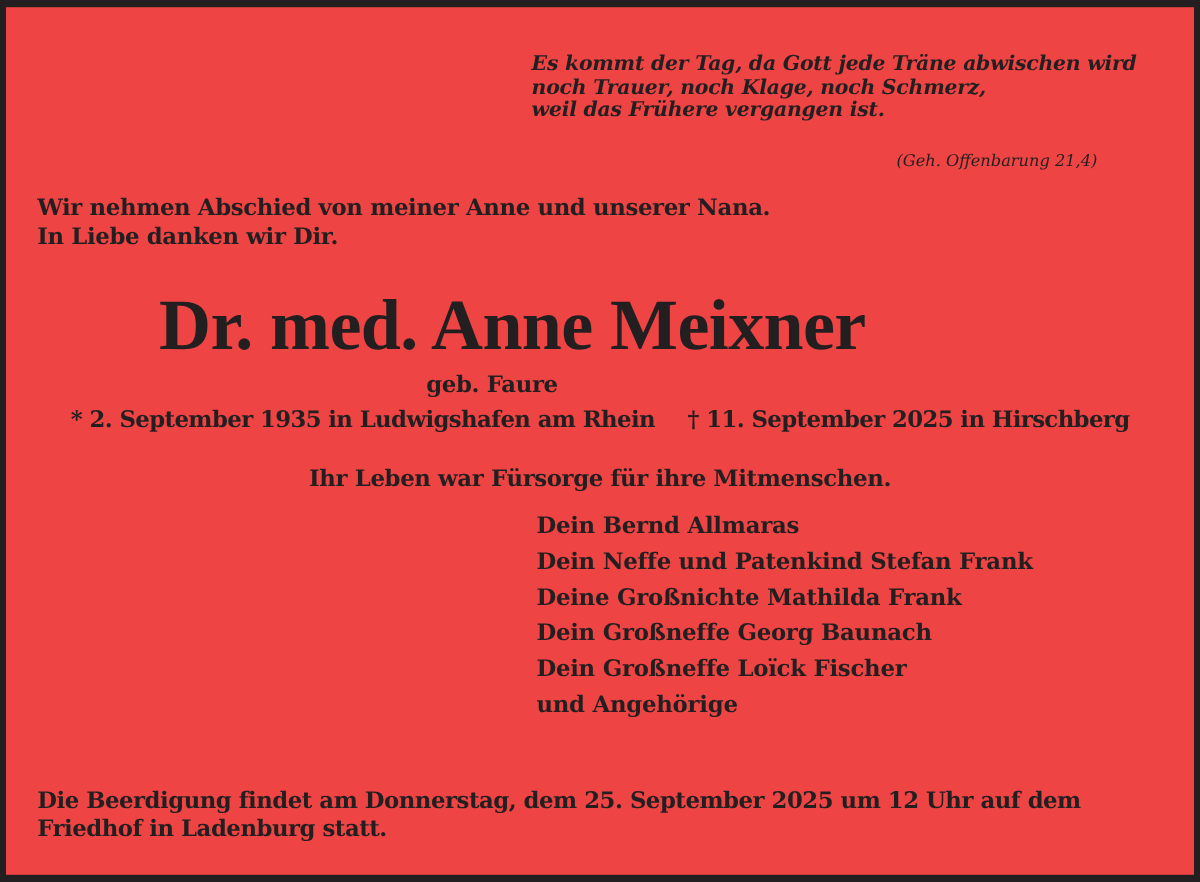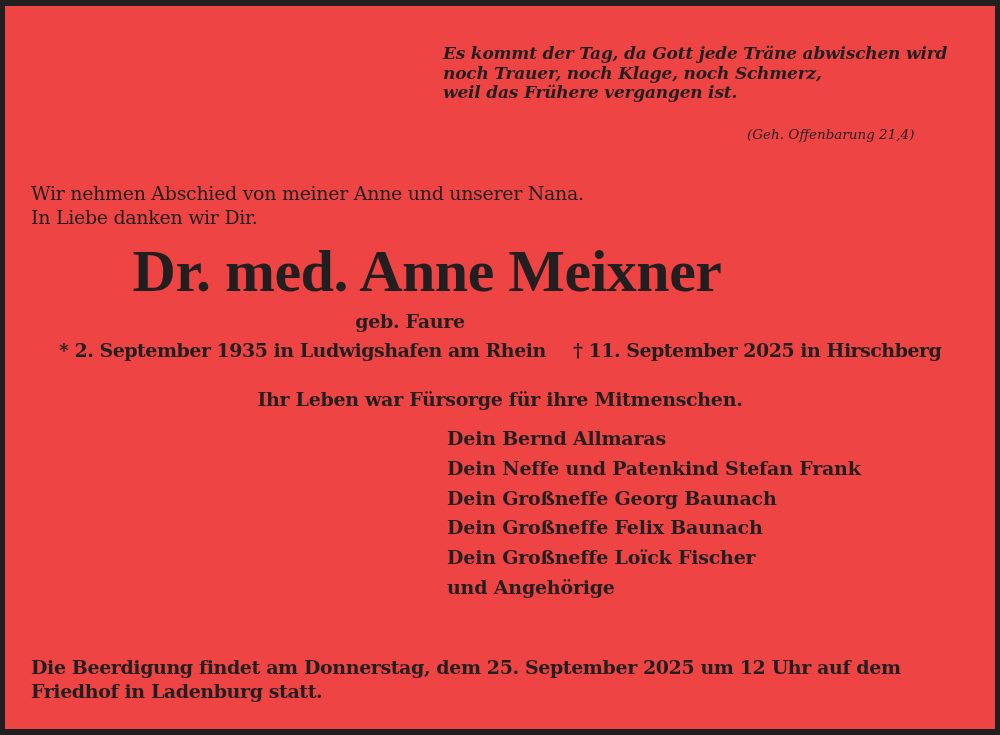--- a/index.html
+++ b/index.html
@@ -39,22 +39,22 @@
     .quote-line { display: block; }
     .quote-source {
       left: 742px;
       top: 120px;
       font-style: italic;
       font-weight: normal;
       font-size: 13.5px;
     }
     .intro {
       left: 26px;
-      top: 175px;
-      font-weight: normal;
+      top: 155px;
+      font-weight: bold;
       font-size: 19px;
       line-height: 24px;
       letter-spacing: -0.3px;
     }
     .intro span { display: block; }
     .name {
       left: 0;
       width: 844px;
       text-align: center;
       top: 232px;
@@ -139,22 +139,22 @@
   <div class="abs maiden">geb. Faure</div>
 
   <div class="abs birth">* 2. September 1935 in Ludwigshafen am Rhein</div>
   <div class="abs death">† 11. September 2025 in Hirschberg</div>
 
   <div class="abs motto">Ihr Leben war Fürsorge für ihre Mitmenschen.</div>
 
   <ul class="abs mourners">
     <li>Dein Bernd Allmaras</li>
     <li>Dein Neffe und Patenkind Stefan Frank</li>
+    <li>Deine Großnichte Mathilda Frank</li>
     <li>Dein Großneffe Georg Baunach</li>
-    <li>Dein Großneffe Felix Baunach</li>
     <li>Dein Großneffe Loïck Fischer</li>
     <li>und Angehörige</li>
   </ul>
 
   <div class="abs funeral">
     <span>Die Beerdigung findet am Donnerstag, dem 25. September 2025 um 12 Uhr auf dem</span>
     <span>Friedhof in Ladenburg statt.</span>
   </div>
 
 </div>

